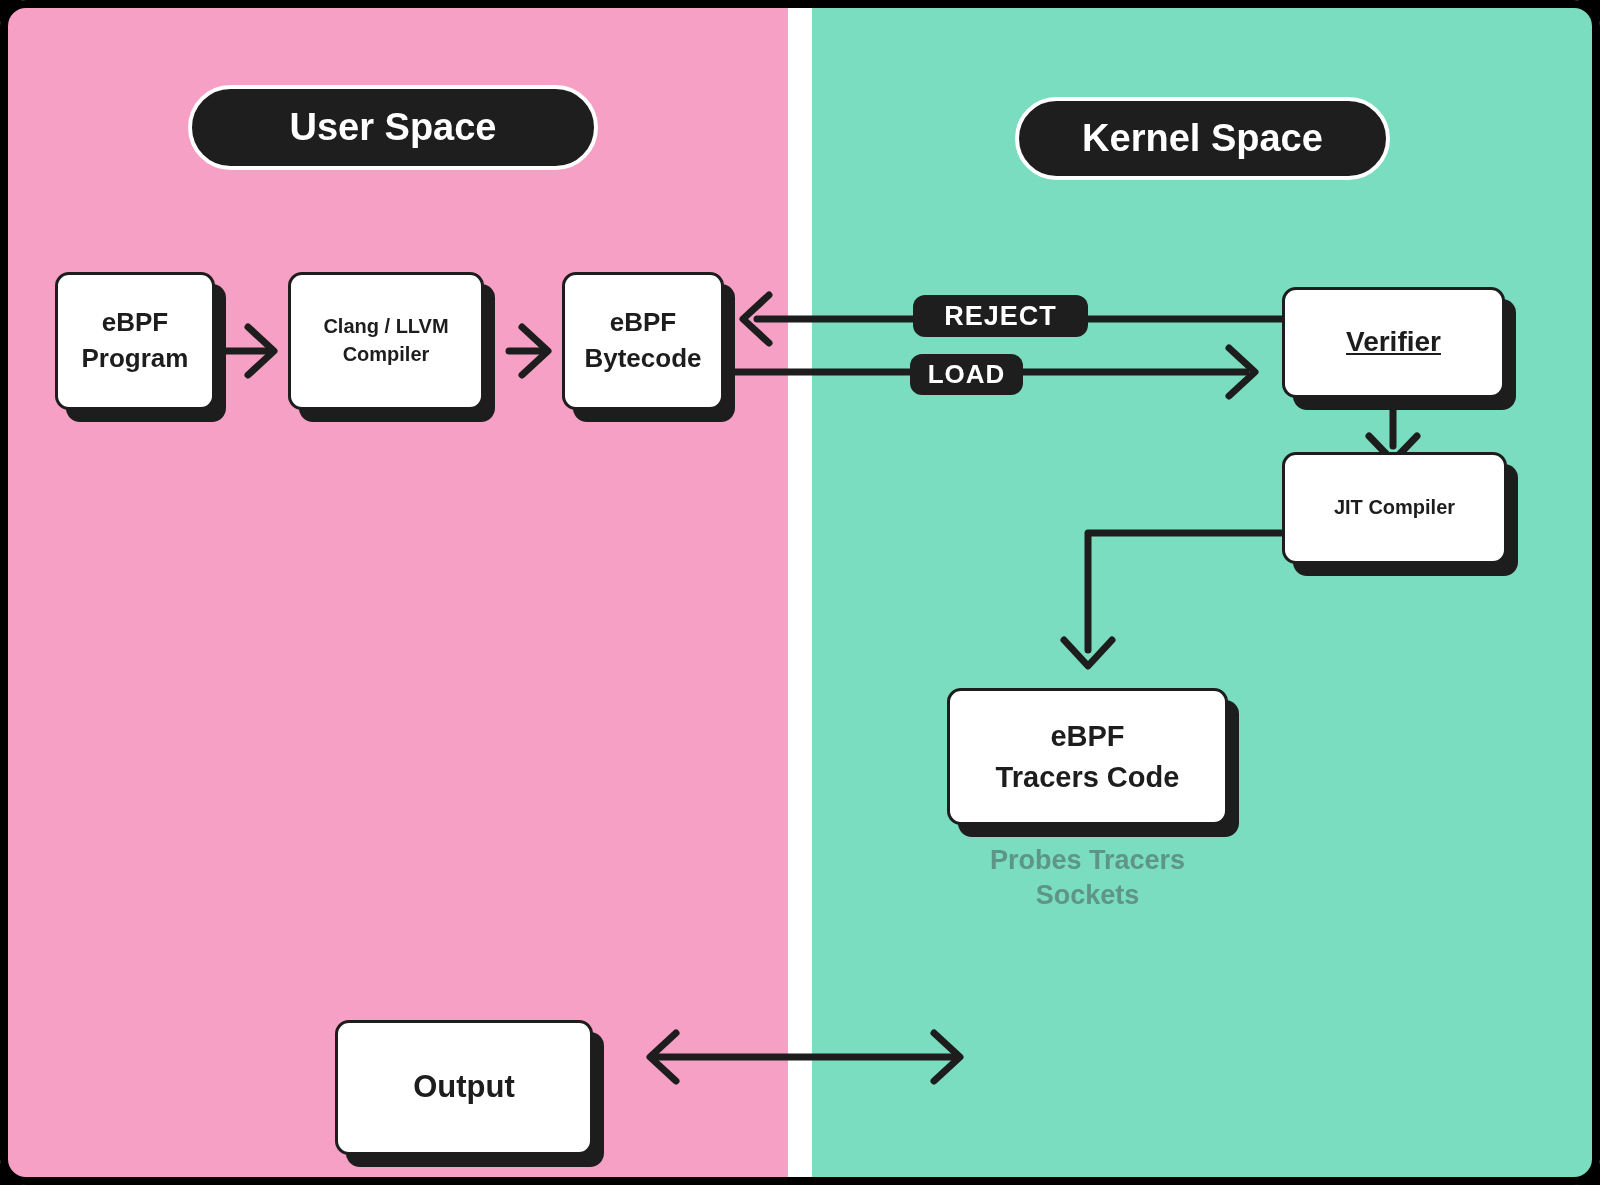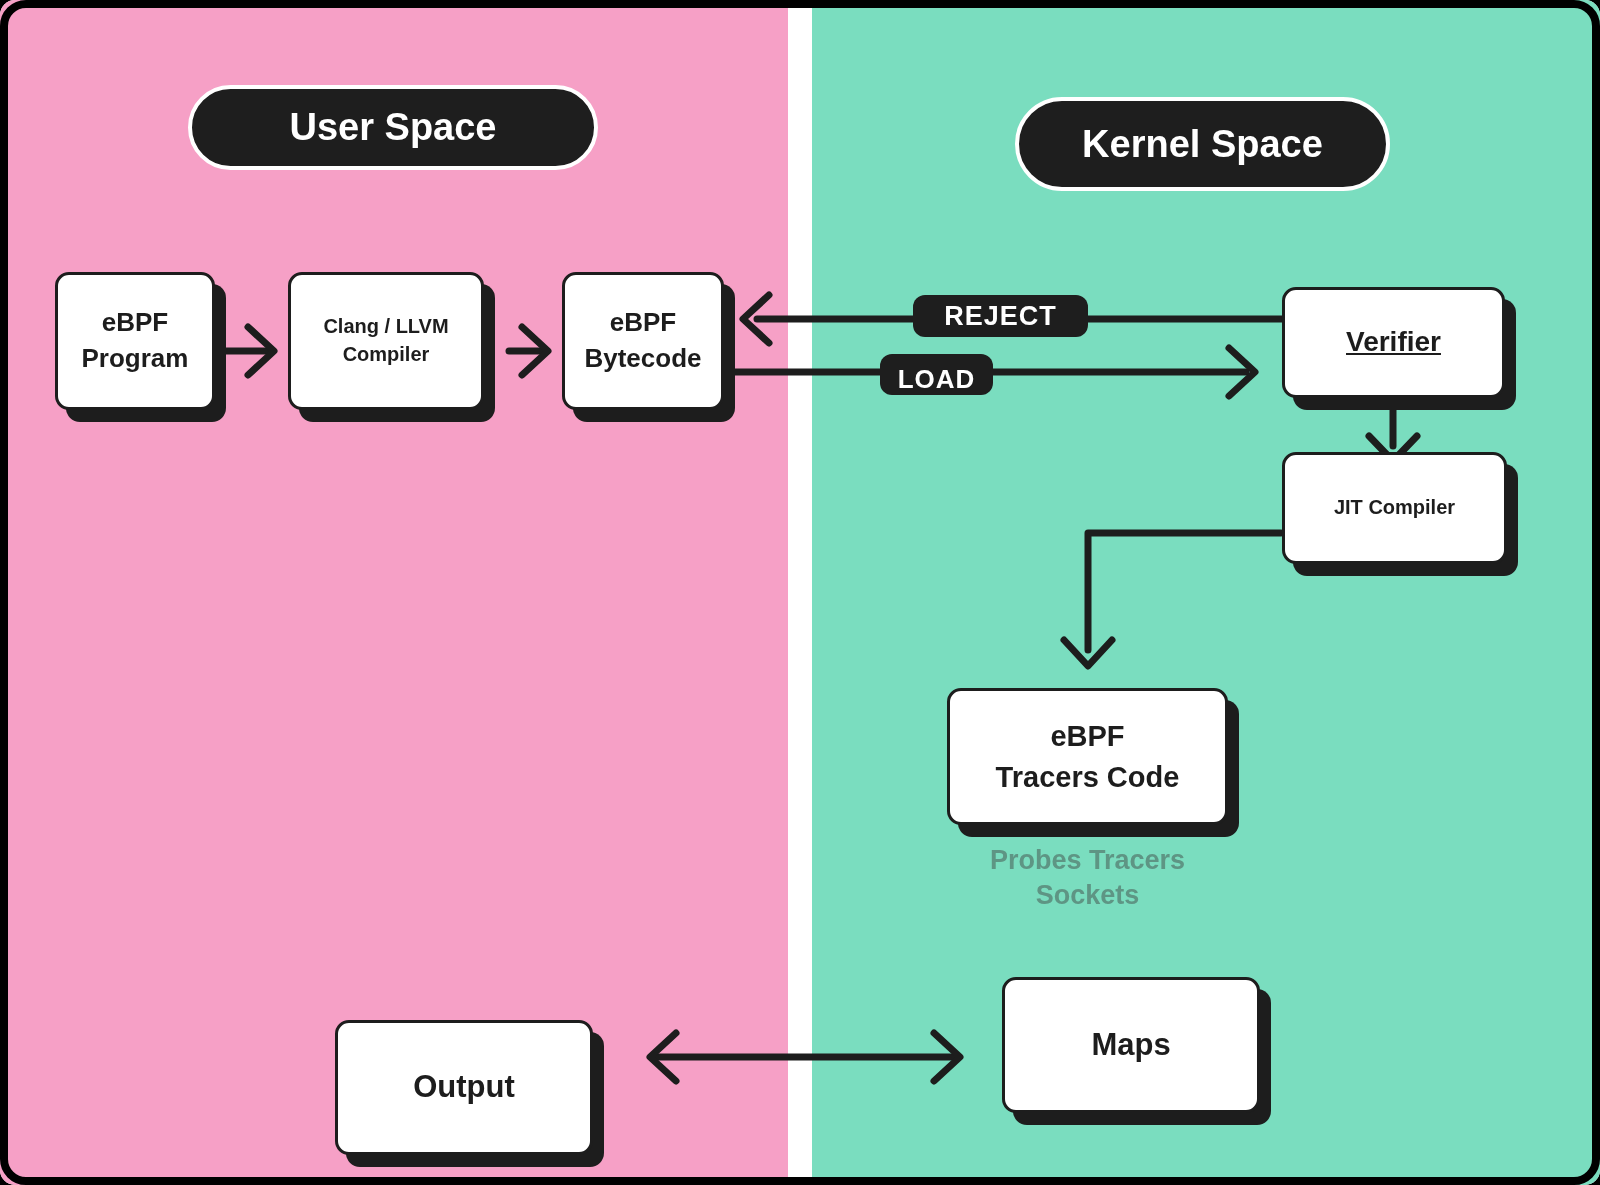--- a/index.html
+++ b/index.html
@@ -14,21 +14,21 @@
   html,body{width:1600px;height:1185px;}
   body{
     background:#000;
     font-family:"Liberation Sans", sans-serif;
     position:relative;
     overflow:hidden;
   }
   .canvas{
     position:absolute;inset:0;
     background:var(--divider);
-    border-radius:15px;
+    border-radius:28px;
     overflow:hidden;
     padding-left:28px;
   }
   .panel{position:absolute;top:0;bottom:0;}
   .panel-user{left:0;width:788px;background:var(--user-space-bg);}
   .panel-divider{left:788px;width:24px;background:var(--divider);}
   .panel-kernel{left:812px;right:0;background:var(--kernel-space-bg);}
   .frame-border{
     position:absolute;inset:0;
     border:8px solid #000;
@@ -40,21 +40,21 @@
     position:absolute;
     background:var(--pill-bg);
     border:4px solid #fff;
     border-radius:999px;
     color:#fff;
     display:flex;align-items:center;justify-content:center;
     font-weight:700;font-size:38px;
     z-index:6;
   }
   .pill-user{left:188px;top:85px;width:410px;height:85px;}
-  .pill-kernel{left:1015px;top:97px;width:375px;height:94px;}
+  .pill-kernel{left:1015px;top:97px;width:375px;height:83px;}
   .node{
     position:absolute;
     background:#fff;
     border:3px solid var(--ink);
     border-radius:14px;
     box-shadow:11px 12px 0 0 var(--ink);
     color:var(--ink);
     display:flex;flex-direction:column;align-items:center;justify-content:center;
     text-align:center;
     font-weight:700;
@@ -74,21 +74,21 @@
     position:absolute;
     background:var(--pill-bg);
     color:#fff;
     border-radius:12px;
     display:flex;align-items:center;justify-content:center;
     font-weight:700;
     letter-spacing:1px;
     z-index:8;
   }
   .lbl-reject{left:913px;top:295px;width:175px;height:42px;font-size:27px;}
-  .lbl-load  {left:880px;top:354px;width:113px;height:41px;font-size:26px;align-items:flex-end;}
+  .lbl-load  {left:910px;top:354px;width:113px;height:41px;font-size:26px;}
   .hooks{
     position:absolute;
     left:947px;top:843px;width:281px;
     text-align:center;
     color:var(--hooks-text);
     font-weight:700;font-size:27px;line-height:1.3;
     z-index:6;
   }
   .arrows{
     position:absolute;inset:0;
@@ -176,23 +176,20 @@
 
   <div class="node n-machine">
     <span>eBPF</span>
     <span>Tracers Code</span>
   </div>
 
   <div class="node n-output">
     <span>Output</span>
   </div>
 
-  <div class="node n-maps">
-    <span>Maps</span>
-  </div>
 
   <div class="edge-label lbl-reject">
     <span>REJECT</span>
   </div>
   <div class="edge-label lbl-load">
     <span>LOAD</span>
   </div>
 
   <div class="hooks">
     <span>Probes Tracers</span>

